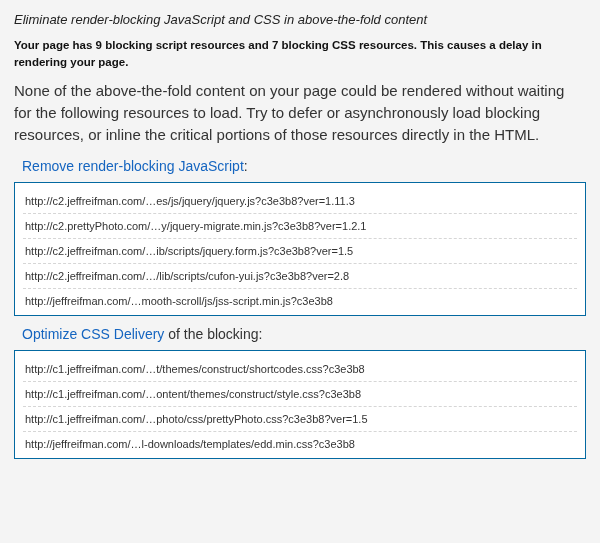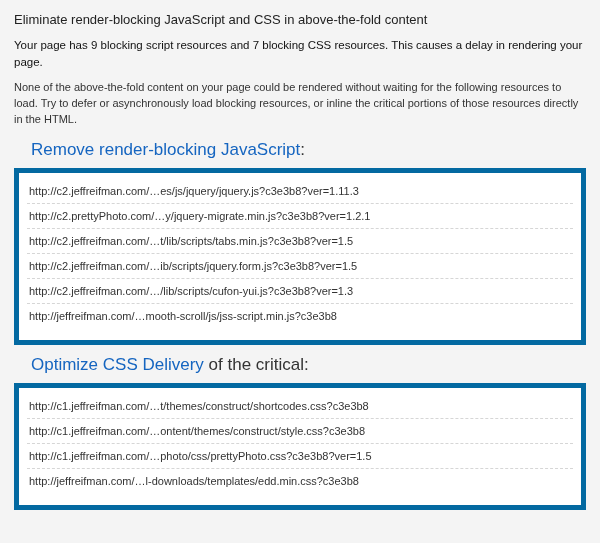--- a/index.html
+++ b/index.html
@@ -8,47 +8,48 @@
     background: #f4f4f4;
     width: 600px;
     padding: 12px 14px;
     color: #333;
   }
   .section-title {
     font-size: 13px;
     font-weight: normal;
     color: #222;
     margin-bottom: 10px;
+    font-style: italic;
   }
   .summary {
     font-size: 11.5px;
-    font-weight: normal;
+    font-weight: bold;
     color: #111;
     margin-bottom: 10px;
     line-height: 1.45;
   }
   .explain {
-    font-size: 11px;
+    font-size: 15px;
     color: #333;
     line-height: 1.45;
     margin-bottom: 12px;
   }
   .subhead {
-    font-size: 17px;
+    font-size: 14px;
     color: #333;
-    margin: 10px 0 8px 17px;
+    margin: 10px 0 8px 8px;
   }
   .subhead .link-text {
     color: #1565c0;
     cursor: pointer;
   }
   .resource-box {
     background: #ffffff;
-    border: 5px solid #0369a1;
-    padding: 6px 8px 12px 8px;
+    border: 1px solid #0369a1;
+    padding: 6px 8px 2px 8px;
   }
   .resource-row {
     font-size: 11px;
     color: #333;
     padding: 6px 2px;
     border-bottom: 1px dashed #d6d6d6;
     word-break: break-all;
   }
   .resource-row:last-child {
     border-bottom: none;
@@ -63,28 +64,27 @@
 
 <div class="explain">None of the above-the-fold content on your page could be rendered without waiting for the following resources to load. Try to defer or asynchronously load blocking resources, or inline the critical portions of those resources directly in the HTML.</div>
 
 <div class="subhead">
   <span class="link-text">Remove render-blocking JavaScript</span><span>:</span>
 </div>
 
 <div class="resource-box">
   <div class="resource-row">http://c2.jeffreifman.com/…es/js/jquery/jquery.js?c3e3b8?ver=1.11.3</div>
   <div class="resource-row">http://c2.prettyPhoto.com/…y/jquery-migrate.min.js?c3e3b8?ver=1.2.1</div>
-  <div class="resource-row">http://c2.jeffreifman.com/…t/lib/scripts/tabs.min.js?c3e3b8?ver=1.5</div>
   <div class="resource-row">http://c2.jeffreifman.com/…ib/scripts/jquery.form.js?c3e3b8?ver=1.5</div>
-  <div class="resource-row">http://c2.jeffreifman.com/…/lib/scripts/cufon-yui.js?c3e3b8?ver=1.3</div>
+  <div class="resource-row">http://c2.jeffreifman.com/…/lib/scripts/cufon-yui.js?c3e3b8?ver=2.8</div>
   <div class="resource-row">http://jeffreifman.com/…mooth-scroll/js/jss-script.min.js?c3e3b8</div>
 </div>
 
 <div class="subhead">
-  <span class="link-text">Optimize CSS Delivery</span><span> of the critical:</span>
+  <span class="link-text">Optimize CSS Delivery</span><span> of the blocking:</span>
 </div>
 
 <div class="resource-box">
   <div class="resource-row">http://c1.jeffreifman.com/…t/themes/construct/shortcodes.css?c3e3b8</div>
   <div class="resource-row">http://c1.jeffreifman.com/…ontent/themes/construct/style.css?c3e3b8</div>
   <div class="resource-row">http://c1.jeffreifman.com/…photo/css/prettyPhoto.css?c3e3b8?ver=1.5</div>
   <div class="resource-row">http://jeffreifman.com/…l-downloads/templates/edd.min.css?c3e3b8</div>
 
 </div>
 

